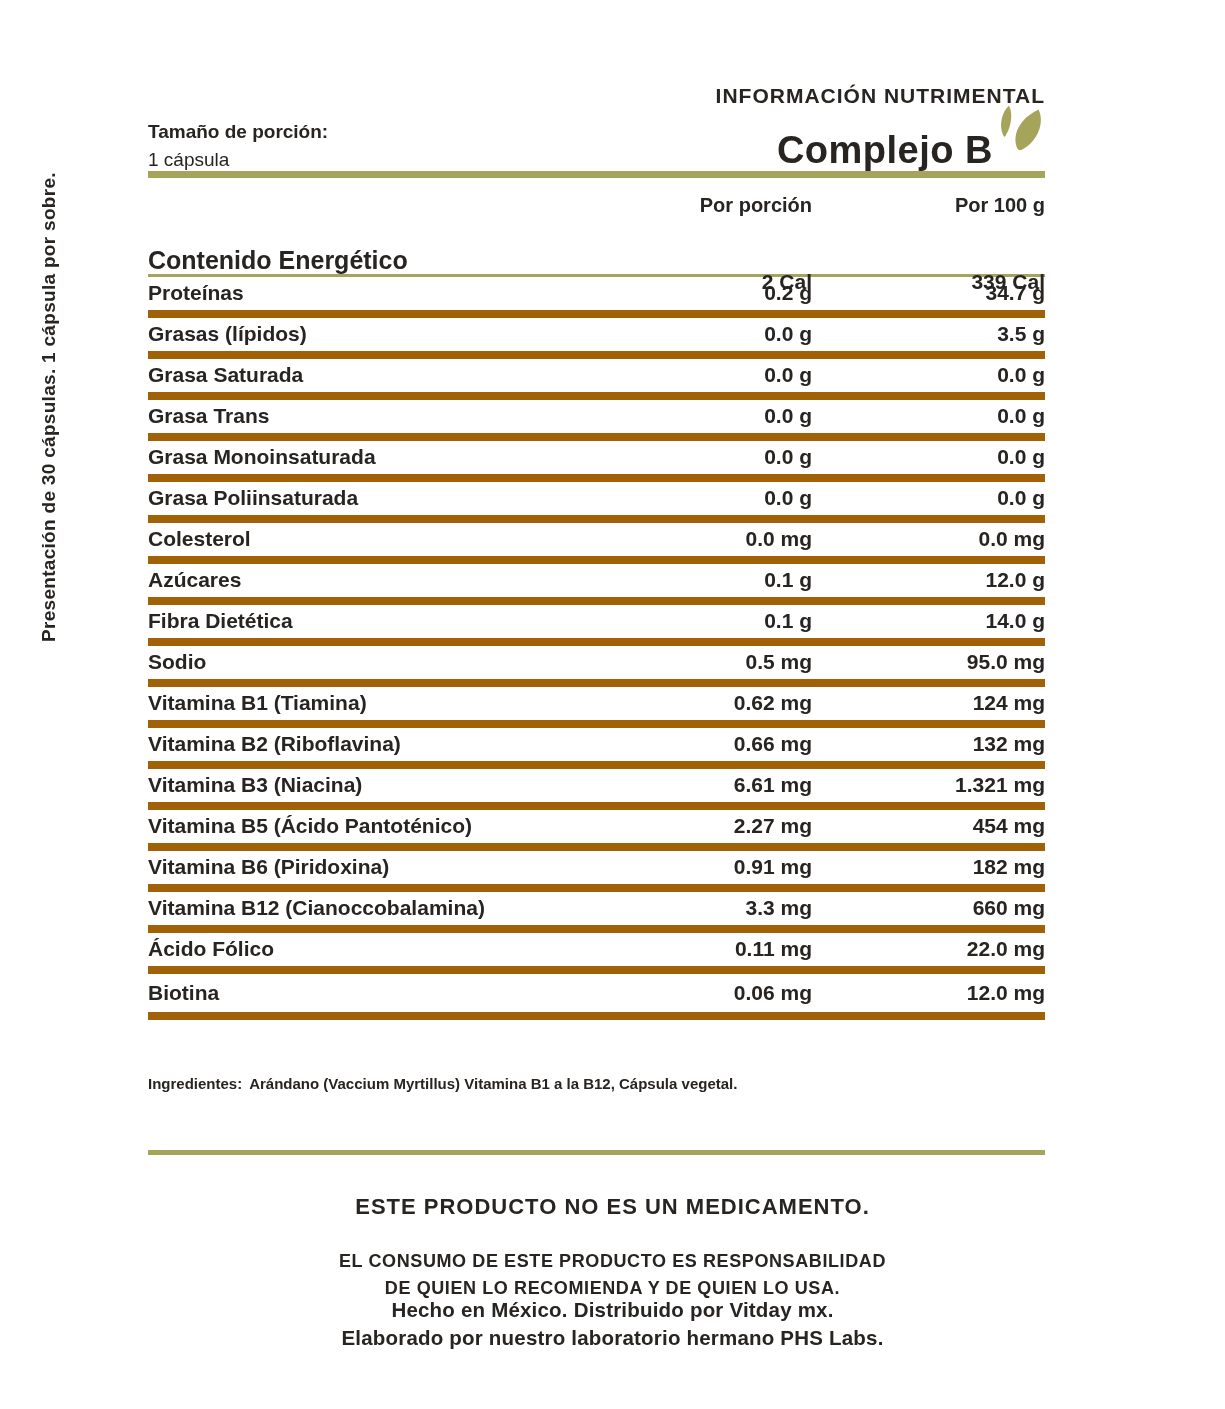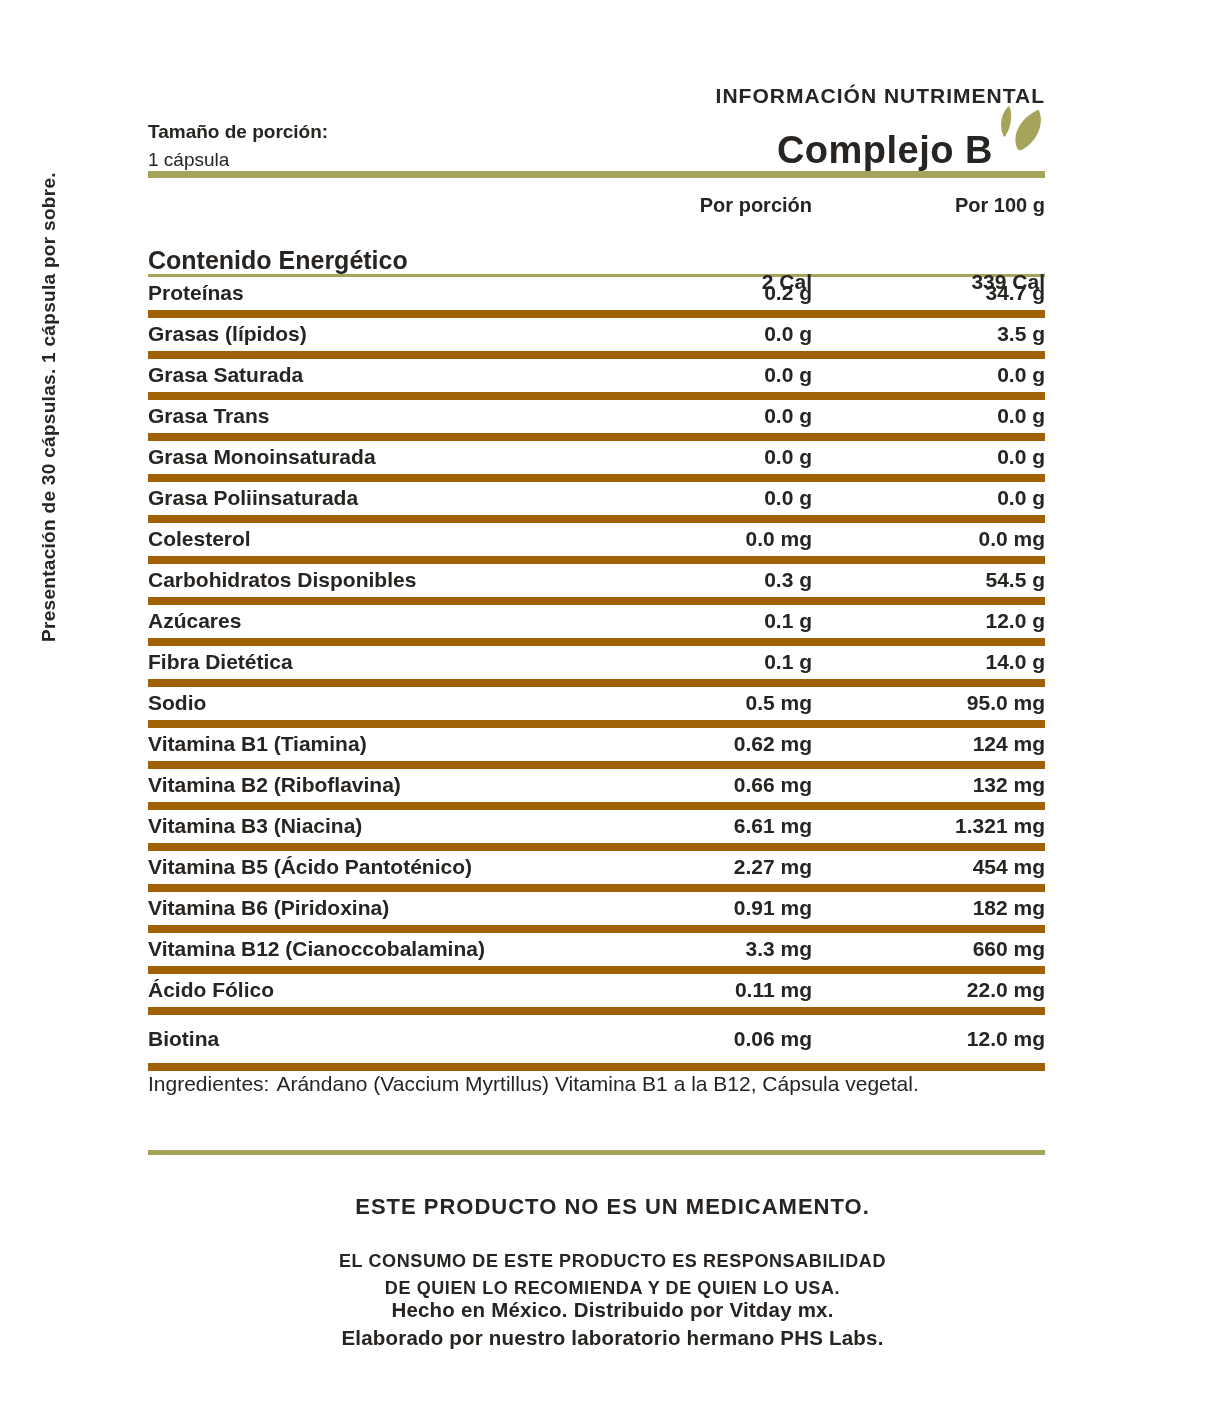--- a/index.html
+++ b/index.html
@@ -31,26 +31,26 @@
   .table{position:absolute;top:171px;left:0;width:897px;}
   .bar-top{height:7px;}
   .thead,.energy-row,.row{
     display:grid;grid-template-columns:430px 234px 233px;align-items:center;box-sizing:border-box;
   }
   .thead{height:48px;font-size:20px;font-weight:700;padding-top:6px;}
   .energy-row{height:51px;border-bottom:3px solid #a6a35a;}
   .energy-label{font-size:25px;font-weight:700;}
   .energy-row .v1,.energy-row .v2{font-size:21px;font-weight:700;margin-top:44px;}
   .row{height:41px;border-bottom:8px solid #a16207;font-size:21px;font-weight:700;padding-bottom:1px;}
-  .row:last-child{height:56px;border-bottom-width:8px;}
+  .row:last-child{height:46px;border-bottom-width:8px;}
   .lbl{text-align:left;}
   .v1,.v2,.h1,.h2{text-align:right;}
   
   .ingredients{
-    position:absolute;top:1070px;left:0;width:840px;font-size:21px;line-height:28px;font-weight:400;
+    position:absolute;top:1070px;left:0;width:840px;font-size:15px;line-height:28px;font-weight:700;
   }
   .ing-label{margin-right:7px;}
   .rule-bottom{position:absolute;top:1150px;left:0;width:897px;height:5px;}
   
   .footer-line{position:absolute;left:0;width:1225px;text-align:center;font-weight:700;}
   .f-warning{top:1194px;font-size:22px;letter-spacing:1px;}
   .f-disclaimer{top:1248px;font-size:18px;line-height:27px;letter-spacing:.6px;}
   .f-maker{top:1296px;font-size:20.5px;line-height:27.5px;letter-spacing:.2px;}
 </style>
 </head>
@@ -123,25 +123,20 @@
     <span class="v1">0.0 g</span>
     <span class="v2">0.0 g</span>
   </div>
 
   <div class="row">
     <span class="lbl">Colesterol</span>
     <span class="v1">0.0 mg</span>
     <span class="v2">0.0 mg</span>
   </div>
 
-  <div class="row">
-    <span class="lbl">Carbohidratos Disponibles</span>
-    <span class="v1">0.3 g</span>
-    <span class="v2">54.5 g</span>
-  </div>
 
   <div class="row">
     <span class="lbl">Azúcares</span>
     <span class="v1">0.1 g</span>
     <span class="v2">12.0 g</span>
   </div>
 
   <div class="row">
     <span class="lbl">Fibra Dietética</span>
     <span class="v1">0.1 g</span>

